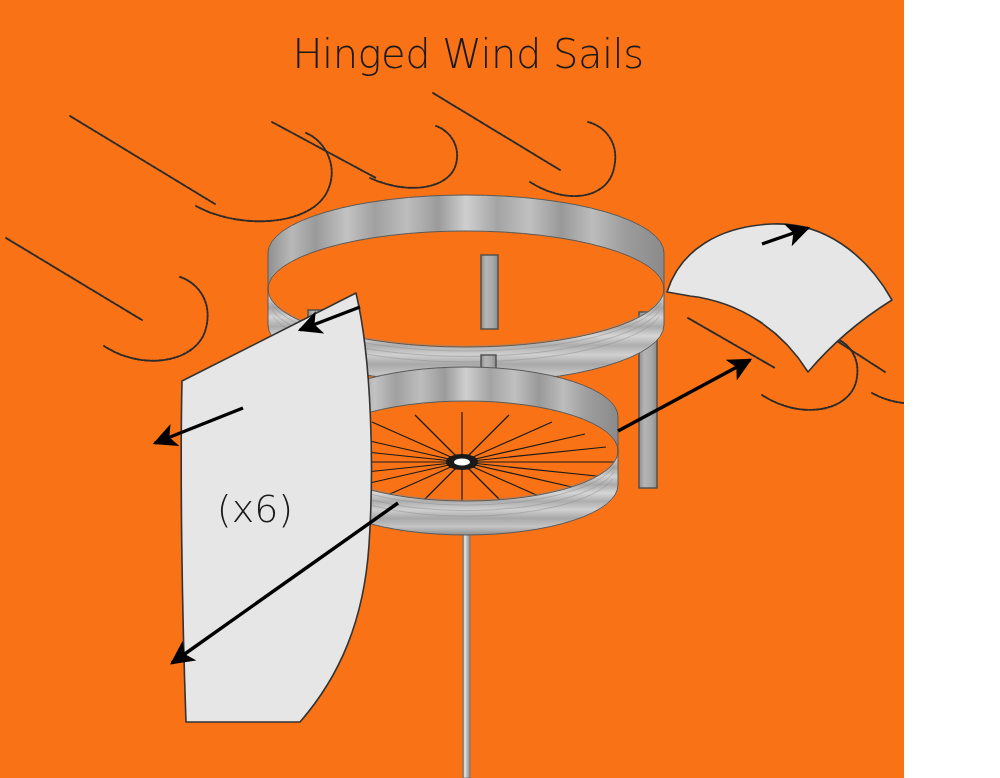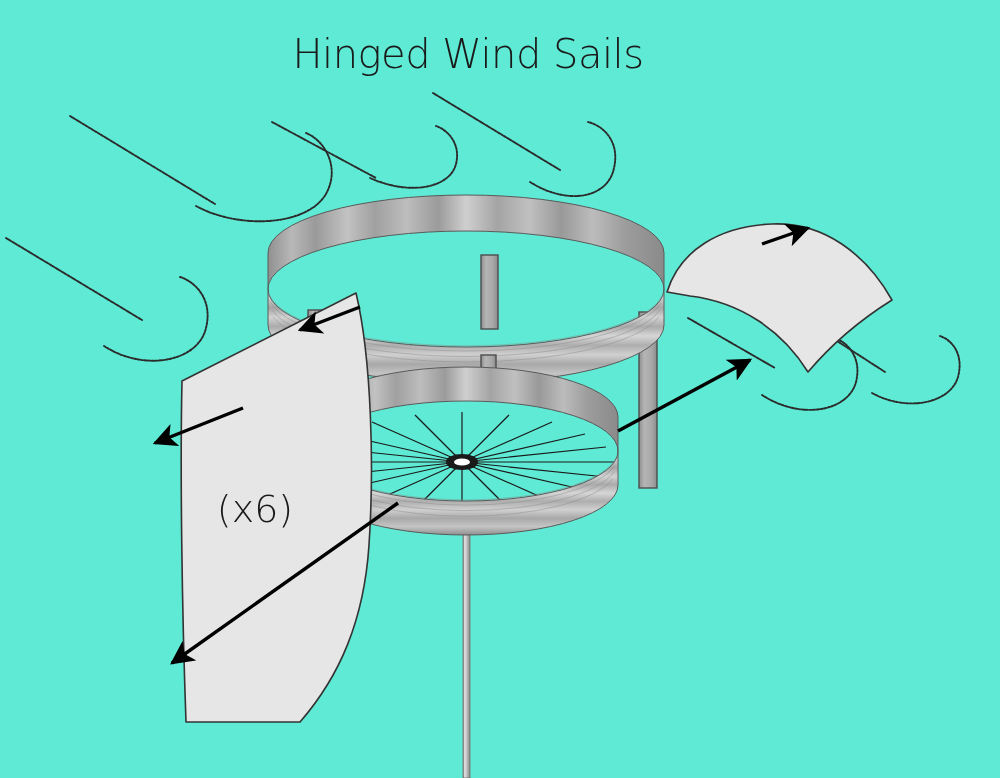--- a/index.html
+++ b/index.html
@@ -5,23 +5,23 @@
   html, body {
     margin: 0;
     padding: 0;
     background: #ffffff;
   }
   body {
     font-family: "Liberation Sans", sans-serif;
   }
   #stage {
     position: relative;
-    width: 1000px;
+    width: 904px;
     height: 778px;
-    background: #5eead4;
+    background: #f97316;
     overflow: hidden;
   }
   #diagram {
     position: absolute;
     left: 0;
     top: 0;
     width: 1000px;
     height: 778px;
     display: block;
   }

